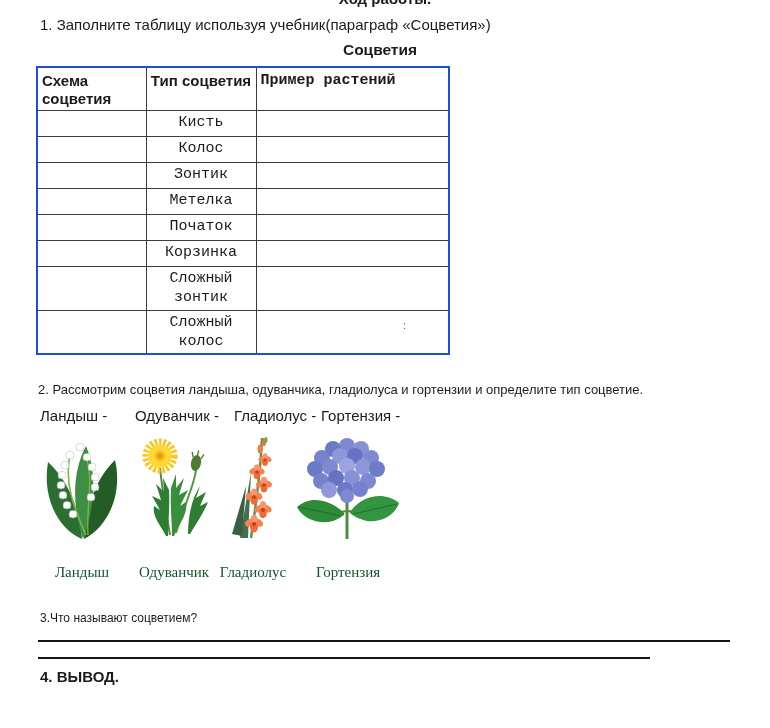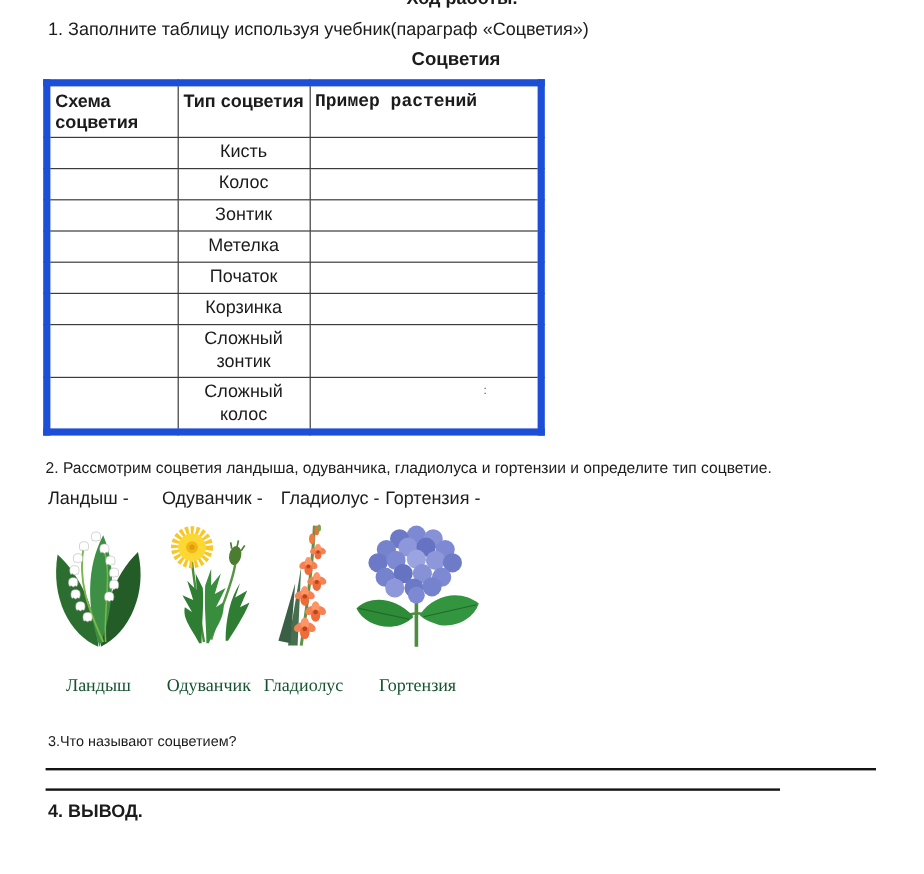--- a/index.html
+++ b/index.html
@@ -19,35 +19,35 @@
   .task1{position:absolute;top:16px;left:40px;font-size:15px;}
   .table-title{
     position:absolute;top:41px;left:0;width:760px;
     text-align:center;font-weight:700;font-size:15.5px;
   }
   table.infl{
     position:absolute;top:66px;left:36px;
     width:412px;border-collapse:collapse;table-layout:fixed;
     font-size:15px;
   }
-  table.infl{border:6px solid #1d4ed8;}
+  table.infl{border:2px solid #1d4ed8;}
   table.infl th, table.infl td{
     border:1px solid #3c3c3c;
     vertical-align:top;
     padding:2px 4px;
     overflow:hidden;
   }
   table.infl th{font-weight:700;padding-top:4px;}
   .col-scheme{width:109px;}
   .col-type{width:110px;}
   .col-example{width:193px;}
   th.h-scheme{text-align:left;padding-left:6px;line-height:18px;}
   th.h-type{text-align:center;vertical-align:middle;}
   th.h-example{text-align:left;padding-left:6px;font-family:Liberation Mono, monospace;}
-  td.c-type{text-align:center;white-space:pre-line;line-height:19px;}
+  td.c-type{text-align:center;white-space:pre-line;line-height:19px;font-family:Liberation Mono, monospace;}
   td.c-example{text-align:left;padding-left:6px;}
   tr.r-head{height:43px;}
   tr.r-std{height:26px;}
   tr.r-tall1{height:44px;}
   tr.r-tall2{height:38px;}
   .stray-mark{
     position:absolute;top:320px;left:403px;
     font-size:10px;color:#555;letter-spacing:1px;
   }
   .task2{position:absolute;top:382px;left:38px;width:720px;font-size:13px;}

